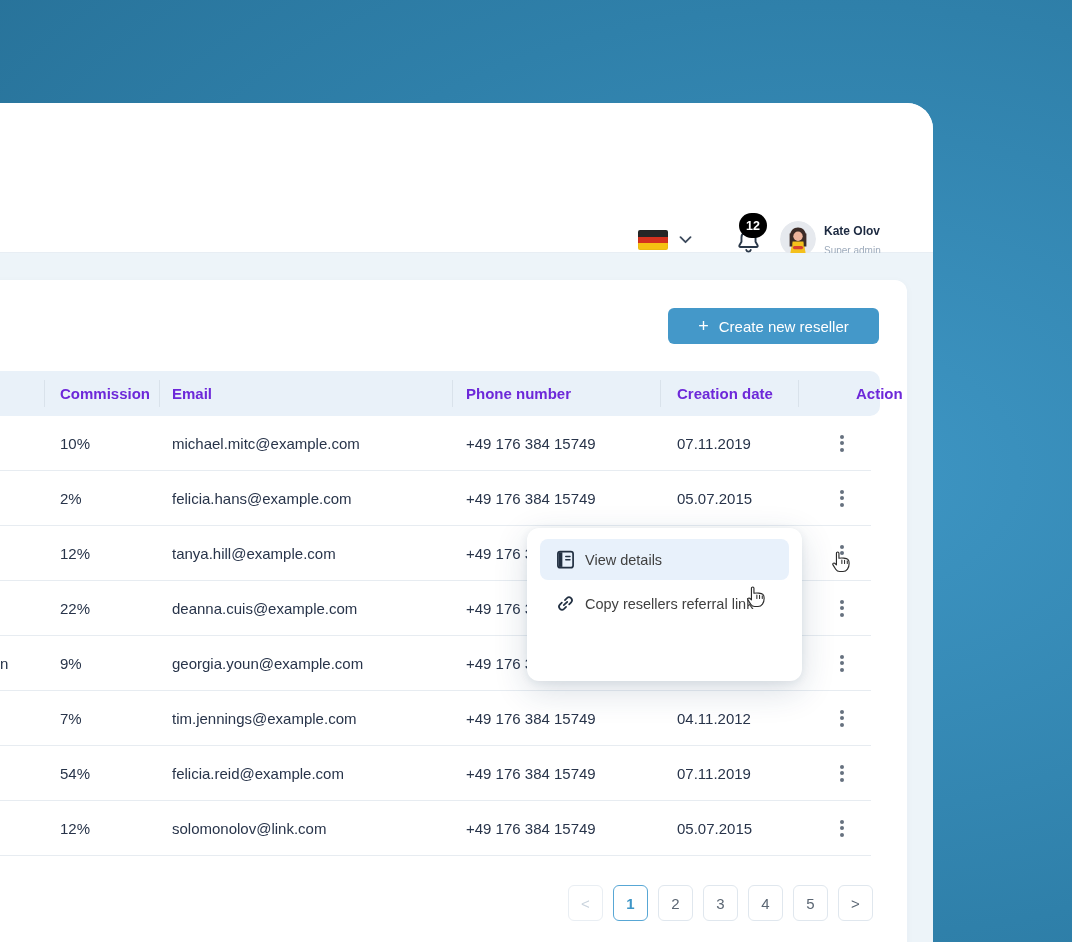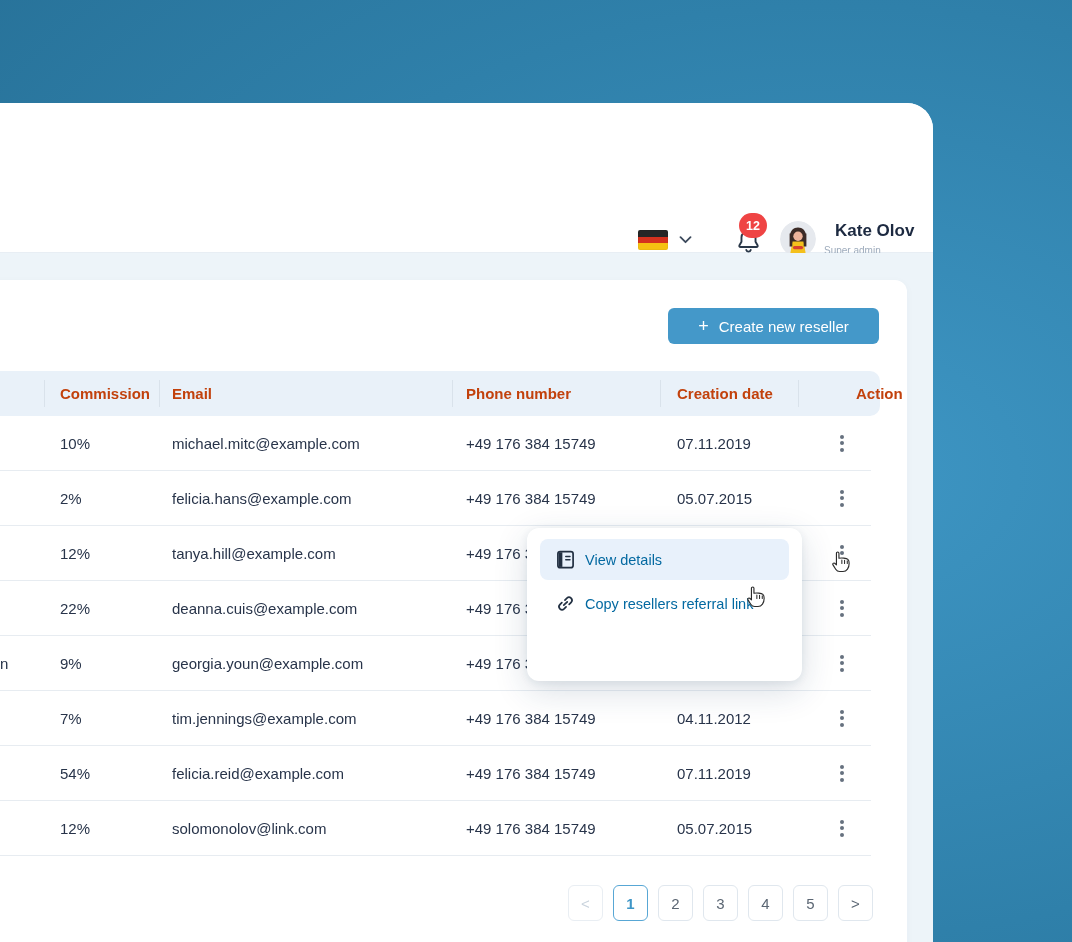--- a/index.html
+++ b/index.html
@@ -19,46 +19,46 @@
   .topbar { position:absolute; left:0; top:0; width:100%; height:150px; background:#fff;
     border-top-right-radius:26px; border-bottom:1px solid #e8eef4; }
 
   .lang-switch { position:absolute; left:638px; top:127px; display:flex; align-items:center; gap:11px; cursor:pointer; }
   .flag { width:30px; height:20px; border-radius:2px;
     background:linear-gradient(#262626 0 33.4%, #d5311e 33.4% 66.7%, #f6c112 66.7% 100%);
     box-shadow:0 0 0 1px rgba(0,0,0,0.04) inset; }
 
   .bell-wrap { position:absolute; left:725px; top:120px; width:46px; height:40px; cursor:pointer; background:none; border:0; }
   .badge { position:absolute; left:14px; top:-10px; min-width:27px; height:25px; padding:0 7px;
-    background:#ef4444; border-radius:13px; color:#fff; font-size:12.5px; font-weight:bold;
+    background:#000000; border-radius:13px; color:#fff; font-size:12.5px; font-weight:bold;
     display:flex; align-items:center; justify-content:center; }
   .badge::after { content:""; position:absolute; left:2px; bottom:-1px; width:7px; height:7px;
     background:#d63a2b; border-radius:1.5px; transform:rotate(48deg); z-index:-1; }
 
   .user-menu { position:absolute; left:780px; top:118px; display:flex; gap:8px; cursor:pointer; }
   .avatar { width:36px; height:36px; border-radius:50%; overflow:hidden; flex:0 0 auto; }
-  .user-name { font-size:17px; font-weight:bold; color:#1c2940; line-height:20px;margin-left:11px; }
+  .user-name { font-size:12px; font-weight:bold; color:#1c2940; line-height:20px; }
   .user-role { font-size:10px; color:#9dabbc; line-height:19px; }
 
   
   .content { position:absolute; left:0; top:150px; right:0; bottom:0; background:#edf4f9; }
   .card { position:absolute; left:-40px; top:27px; width:947px; height:700px;
     background:#ffffff; border-radius:12px; box-shadow:0 2px 10px rgba(30,70,110,0.03); }
 
   .create-btn { position:absolute; left:708px; top:28px; width:211px; height:36px;
     background:#4498c9; border:0; border-radius:6px; color:#fff; cursor:pointer;
     display:flex; align-items:center; justify-content:center; gap:10px; font-size:15px;
     font-family:"Liberation Sans", sans-serif; }
   .create-btn .plus { font-size:18px; font-weight:400; line-height:1; margin-top:-1px; }
 
   
   .thead { position:absolute; left:0; top:91px; width:920px; height:45px;
     background:#e9f1f9; border-radius:0 10px 10px 0; }
   .th { position:absolute; top:0; height:45px; display:flex; align-items:center;
-    font-size:15px; font-weight:bold; color:#c2410c; }
+    font-size:15px; font-weight:bold; color:#6d28d9; }
   .th-name   { left:40px; }
   .th-comm   { left:100px; }
   .th-email  { left:212px; }
   .th-phone  { left:506px; }
   .th-date   { left:717px; }
   .th-action { left:896px; }
   .vsep { position:absolute; top:9px; width:1px; height:27px; background:#d9e2eb; }
 
   .tbody { position:absolute; left:0; top:136px; width:911px; }
   .tr { position:relative; height:55px; border-bottom:1px solid #e7ecf1; display:flex; align-items:center; background:#fff; }
@@ -79,21 +79,21 @@
     font-size:15px; color:#5b6673; display:flex; align-items:center; justify-content:center;
     cursor:pointer; font-family:"Liberation Sans", sans-serif; }
   .page-btn.disabled { border-color:#e9eef3; color:#c9d3dd; }
   .page-btn.active { border:1.5px solid #58a7d5; color:#3e96c7; font-weight:bold; }
 
   
   .context-menu { position:absolute; left:527px; top:528px; width:275px; height:153px;
     background:#fff; border-radius:12px; z-index:5; padding:11px 13px;
     box-shadow:0 10px 34px rgba(23,58,94,0.16), 0 2px 8px rgba(23,58,94,0.08); }
   .menu-item { display:flex; align-items:center; gap:10px; padding:0 0 0 16px;
-    border-radius:8px; cursor:pointer; color:#0369a1; font-size:14.5px; background:transparent; }
+    border-radius:8px; cursor:pointer; color:#404040; font-size:14.5px; background:transparent; }
   .menu-item .mi-icon { width:19px; height:19px; flex:0 0 auto; display:flex; align-items:center; }
   .mi-view   { height:41px; background:#e8f1fb; }
   .mi-copy   { height:47px; }
   .mi-delete { height:43px; color:#e2483d; }
 
   .cursor { position:absolute; z-index:6; pointer-events:none; }
   .cursor-1 { left:832px; top:548px; }
   .cursor-2 { left:747px; top:583px; }
 </style>
 </head>

